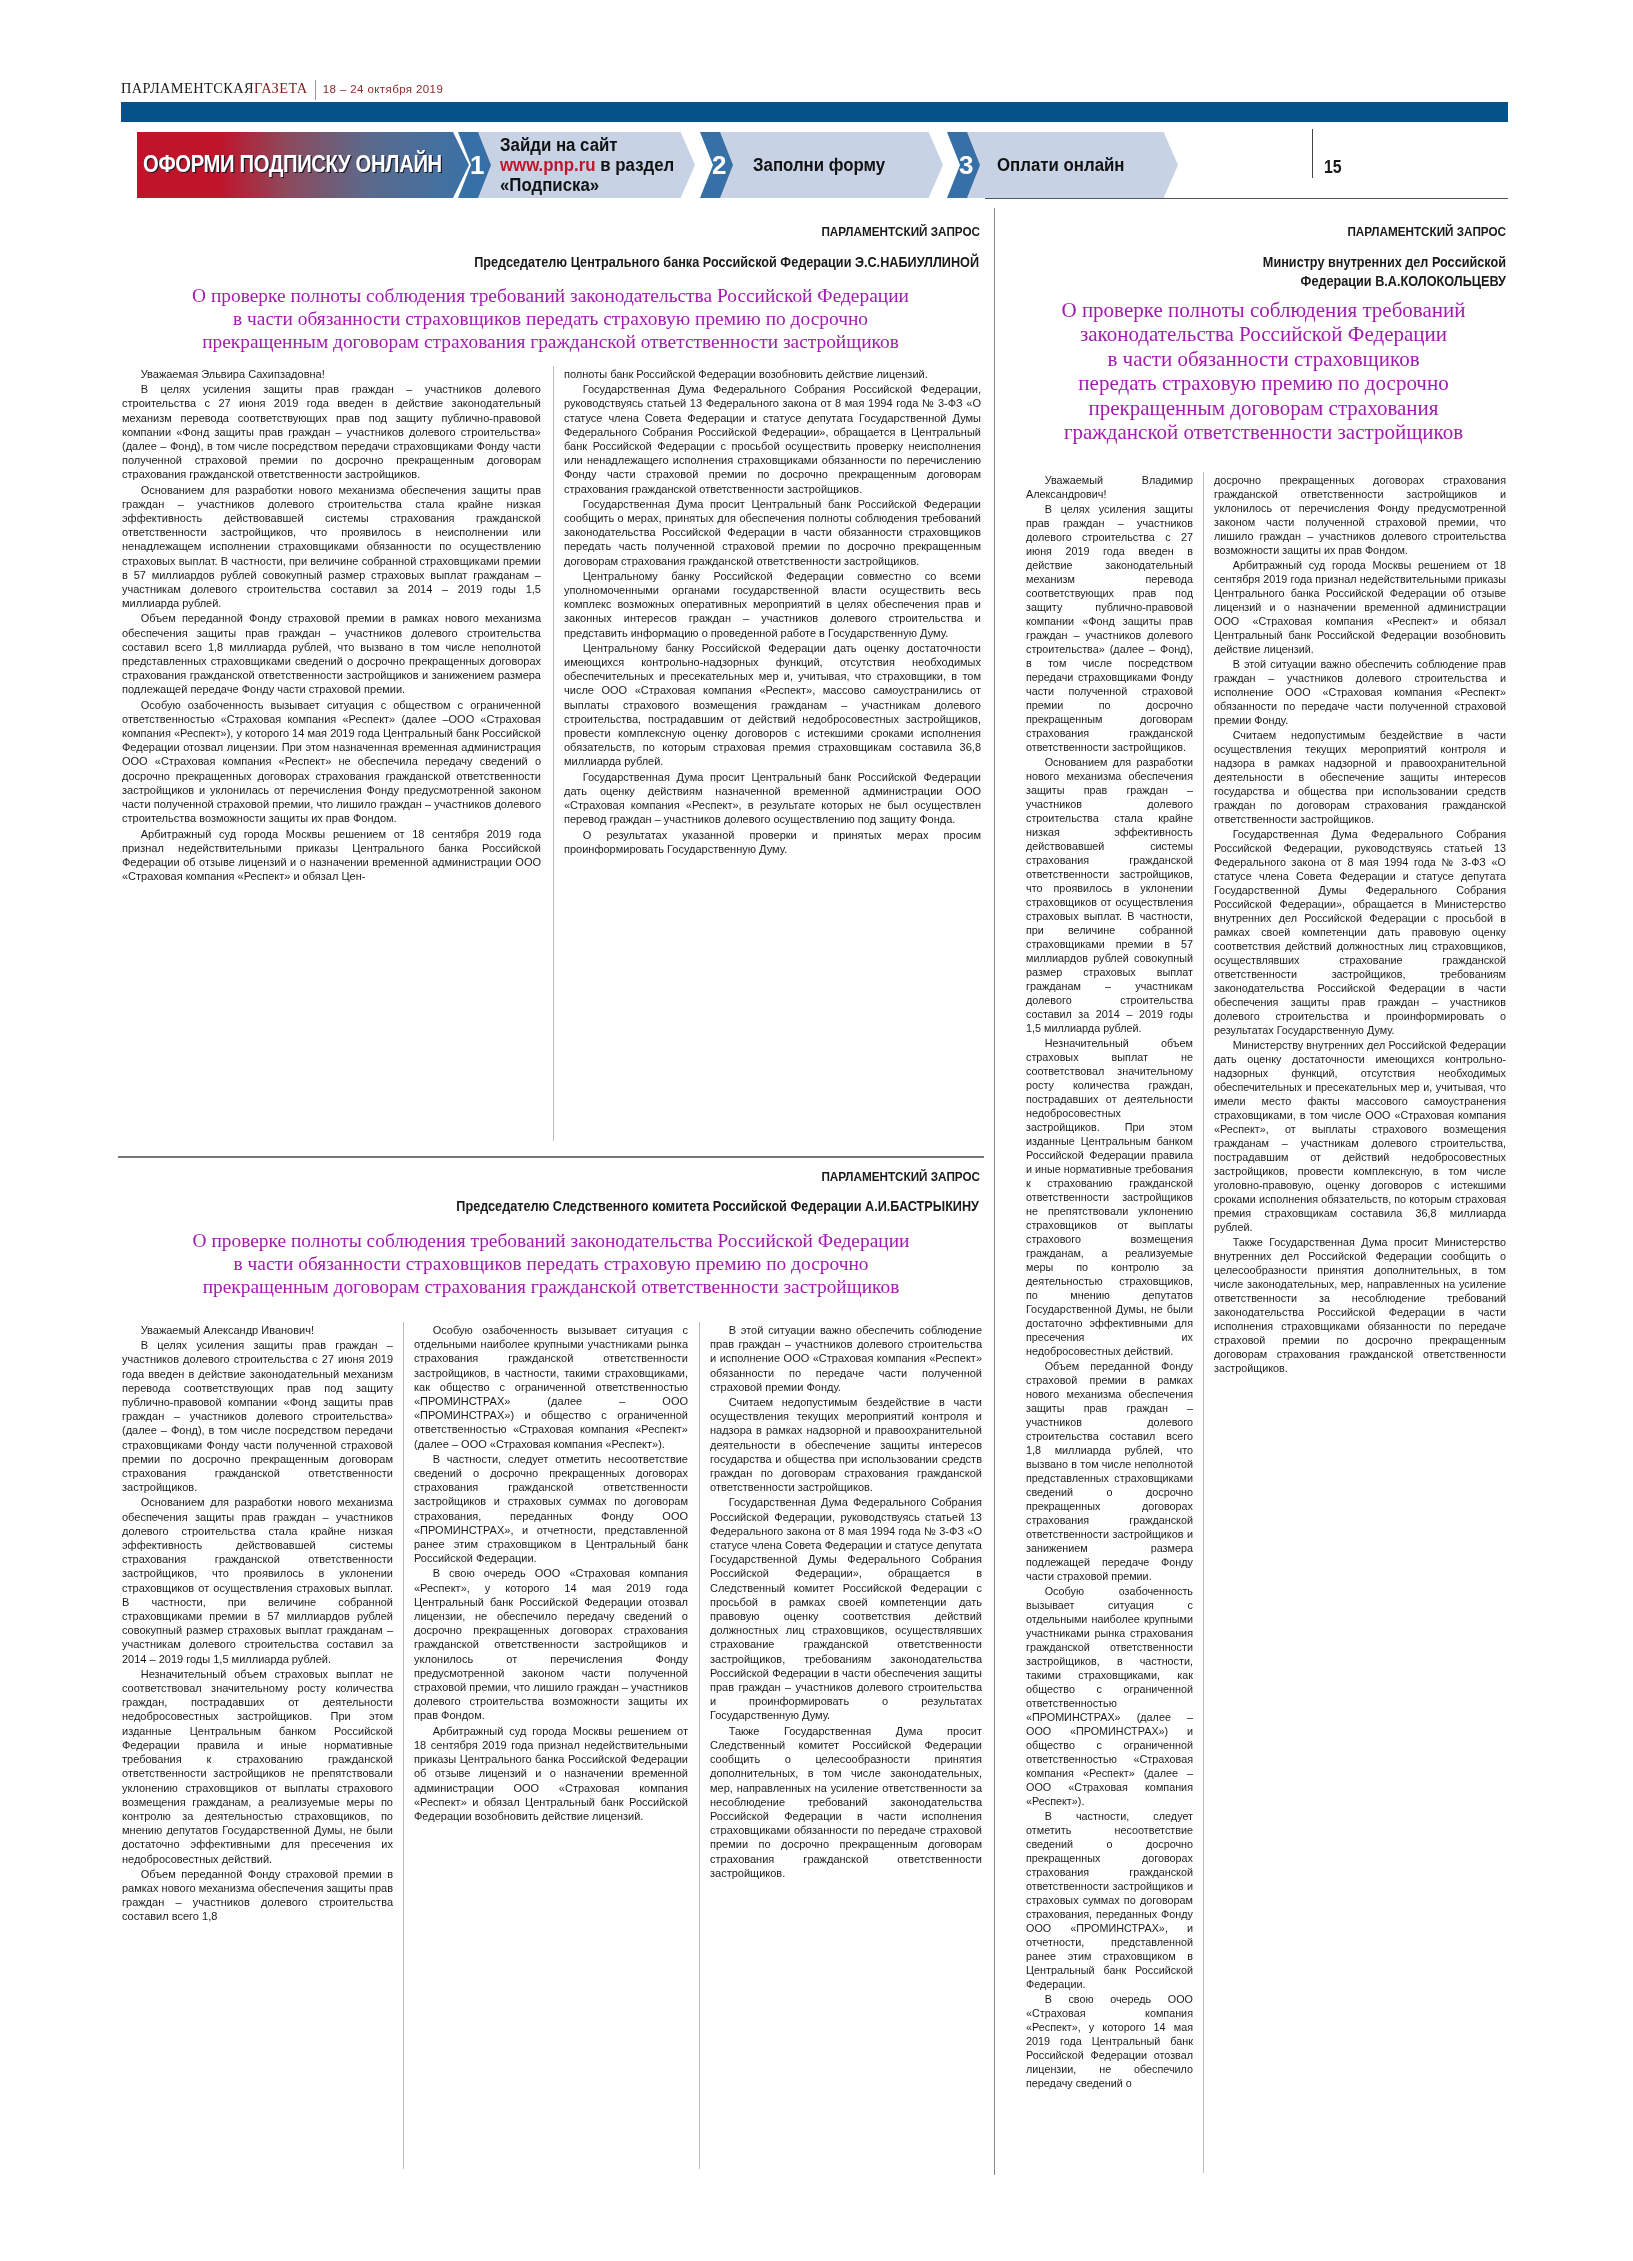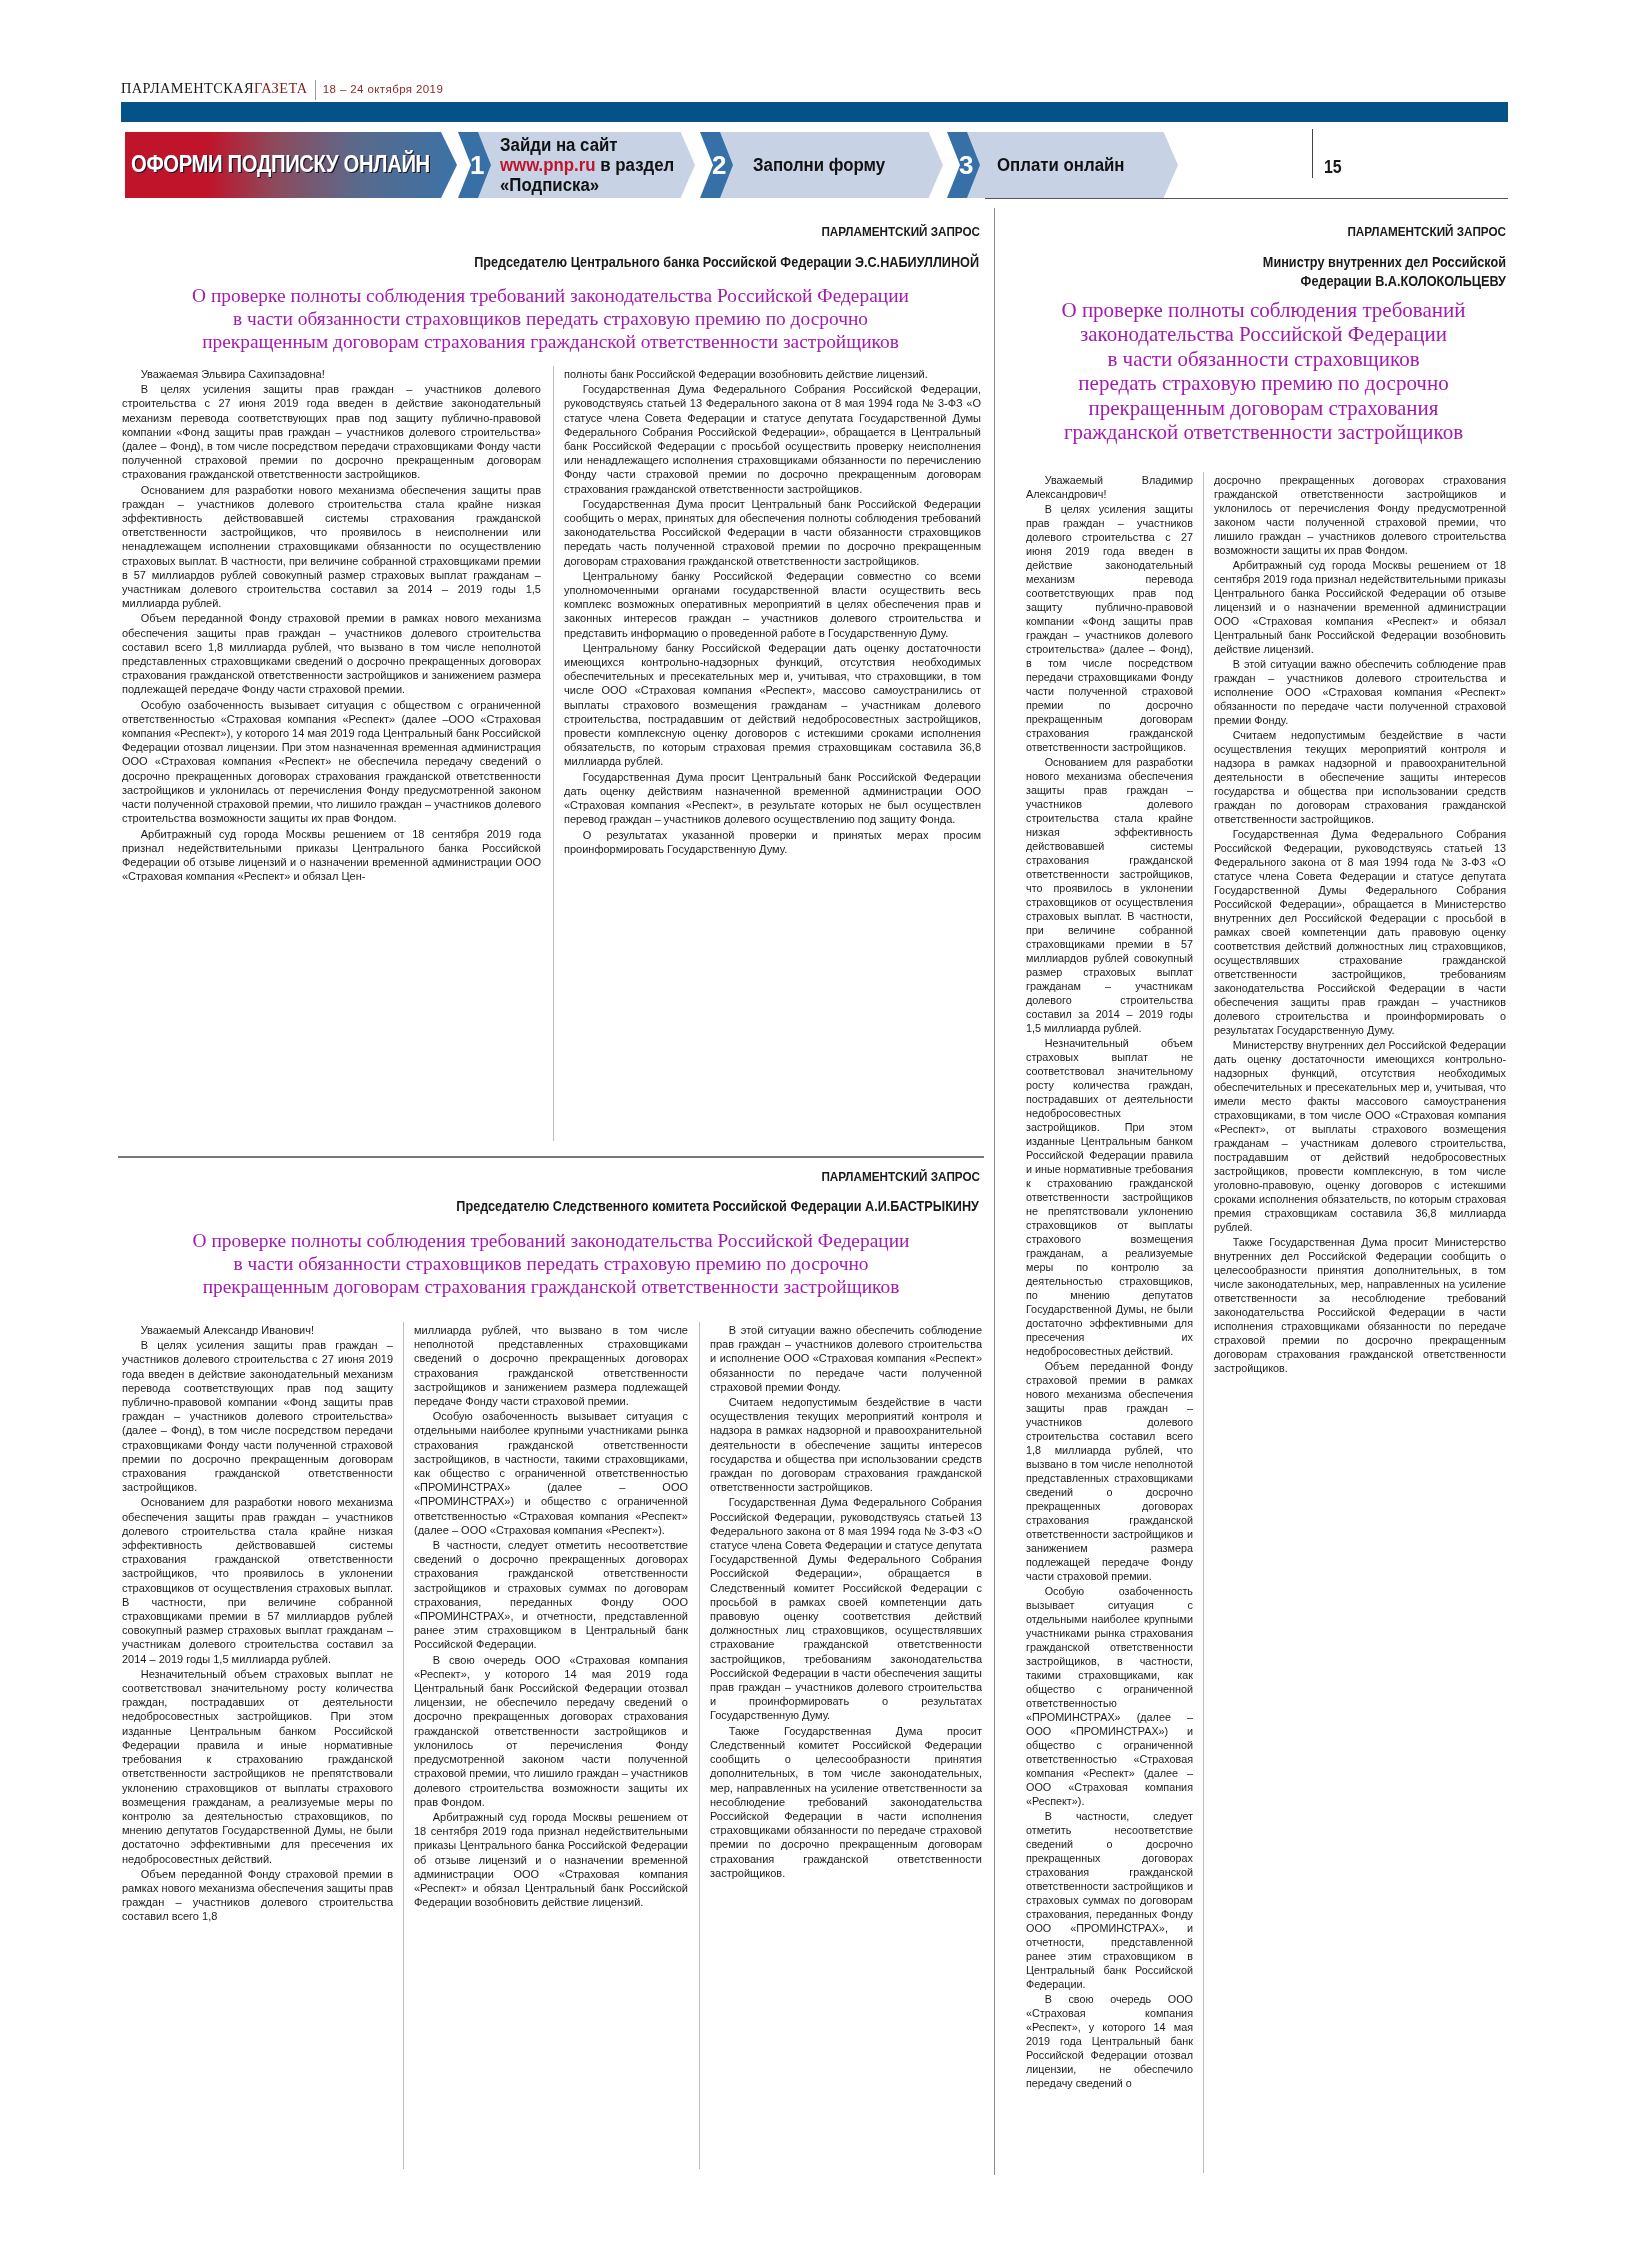--- a/index.html
+++ b/index.html
@@ -9,21 +9,21 @@
   
   .masthead { left: 121px; top: 80px; font-family: "Liberation Serif", serif; font-size: 14.4px; letter-spacing: 0.4px; }
   .masthead .brand { color: #1a1a1a; }
   .masthead .brand2 { color: #7f1d1d; }
   .masthead .sep { display: inline-block; width: 0.7px; height: 20px; background: #999; margin: 0 7.2px; vertical-align: middle; }
   .masthead .date { font-family: "Liberation Sans", sans-serif; font-size: 11.5px; color: #8a2a2a; }
   .blue-bar { left: 121px; top: 102px; width: 1387px; height: 20px; background: #03528a; }
 
   
   .banner { left: 121px; top: 132px; height: 66px; width: 1055px; }
-  .banner-main { position: absolute; left: 4px; top: 0; width: 332px; height: 84px;
+  .banner-main { position: absolute; left: 16px; top: 0; width: 332px; height: 84px;
     background: linear-gradient(90deg, #c0142b 0%, #c0142b 25%, #8d4a5c 45%, #5a6a8c 70%, #3b72a6 100%);
     clip-path: polygon(0 0, 316px 0, 332px 33px, 316px 66px, 0 66px); }
   .banner-main span { position: absolute; left: 5.7px; top: 18.7px; font-family: "Liberation Sans", sans-serif; font-weight: bold;
     font-size: 23px; color: #fff; letter-spacing: -0.4px; transform: scaleX(0.88); transform-origin: left; text-shadow: 1.4px 1.4px 0 #1a1a2a; white-space: nowrap; }
   .step-num { position: absolute; top: 0; height: 66px; width: 34px; background: #3670a6; color: #fff; font-weight: bold; font-size: 26px;
     clip-path: polygon(0 0, 21.5px 0, 34px 33px, 21.5px 66px, 0 66px, 13px 33px); display: flex; align-items: center; justify-content: center; }
   .step-num span { margin-left: 4.3px; }
   .step-box { position: absolute; top: 0; height: 66px; background: #c7d2e4;
     clip-path: polygon(0 0, calc(100% - 14.4px) 0, 100% 33px, calc(100% - 14.4px) 66px, 0 66px, 13px 33px); }
   .step-box .txt { position: absolute; left: 21.5px; top: 0; height: 66px; display: flex; flex-direction: column; justify-content: center;
@@ -125,21 +125,20 @@
 </div>
 <div class="abs col narrow" style="left:121px; top:1322px; width:273px;">
   <p>Уважаемый Александр Иванович!</p>
   <p>В целях усиления защиты прав граждан – участников долевого строительства с 27 июня 2019 года введен в действие законодательный механизм перевода соответствующих прав под защиту публично-правовой компании «Фонд защиты прав граждан – участников долевого строительства» (далее – Фонд), в том числе посредством передачи страховщиками Фонду части полученной страховой премии по досрочно прекращенным договорам страхования гражданской ответственности застройщиков.</p>
   <p>Основанием для разработки нового механизма обеспечения защиты прав граждан – участников долевого строительства стала крайне низкая эффективность действовавшей системы страхования гражданской ответственности застройщиков, что проявилось в уклонении страховщиков от осуществления страховых выплат. В частности, при величине собранной страховщиками премии в 57 миллиардов рублей совокупный размер страховых выплат гражданам – участникам долевого строительства составил за 2014 – 2019 годы 1,5 миллиарда рублей.</p>
   <p>Незначительный объем страховых выплат не соответствовал значительному росту количества граждан, пострадавших от деятельности недобросовестных застройщиков. При этом изданные Центральным банком Российской Федерации правила и иные нормативные требования к страхованию гражданской ответственности застройщиков не препятствовали уклонению страховщиков от выплаты страхового возмещения гражданам, а реализуемые меры по контролю за деятельностью страховщиков, по мнению депутатов Государственной Думы, не были достаточно эффективными для пресечения их недобросовестных действий.</p>
   <p>Объем переданной Фонду страховой премии в рамках нового механизма обеспечения защиты прав граждан – участников долевого строительства составил всего 1,8</p>
 </div>
 <div class="abs vrule" style="left:403px; top:1322px; height:847px;"></div>
 <div class="abs col narrow" style="left:413px; top:1322px; width:276px;">
-  <p style="text-indent:0">миллиарда рублей, что вызвано в том числе неполнотой представленных страховщиками сведений о досрочно прекращенных договорах страхования гражданской ответственности застройщиков и занижением размера подлежащей передаче Фонду части страховой премии.</p>
   <p>Особую озабоченность вызывает ситуация с отдельными наиболее крупными участниками рынка страхования гражданской ответственности застройщиков, в частности, такими страховщиками, как общество с ограниченной ответственностью «ПРОМИНСТРАХ» (далее – ООО «ПРОМИНСТРАХ») и общество с ограниченной ответственностью «Страховая компания «Респект» (далее – ООО «Страховая компания «Респект»).</p>
   <p>В частности, следует отметить несоответствие сведений о досрочно прекращенных договорах страхования гражданской ответственности застройщиков и страховых суммах по договорам страхования, переданных Фонду ООО «ПРОМИНСТРАХ», и отчетности, представленной ранее этим страховщиком в Центральный банк Российской Федерации.</p>
   <p>В свою очередь ООО «Страховая компания «Респект», у которого 14 мая 2019 года Центральный банк Российской Федерации отозвал лицензии, не обеспечило передачу сведений о досрочно прекращенных договорах страхования гражданской ответственности застройщиков и уклонилось от перечисления Фонду предусмотренной законом части полученной страховой премии, что лишило граждан – участников долевого строительства возможности защиты их прав Фондом.</p>
   <p>Арбитражный суд города Москвы решением от 18 сентября 2019 года признал недействительными приказы Центрального банка Российской Федерации об отзыве лицензий и о назначении временной администрации ООО «Страховая компания «Респект» и обязал Центральный банк Российской Федерации возобновить действие лицензий.</p>
 </div>
 <div class="abs vrule" style="left:699px; top:1322px; height:847px;"></div>
 <div class="abs col narrow" style="left:709px; top:1322px; width:274px;">
   <p>В этой ситуации важно обеспечить соблюдение прав граждан – участников долевого строительства и исполнение ООО «Страховая компания «Респект» обязанности по передаче части полученной страховой премии Фонду.</p>
   <p>Считаем недопустимым бездействие в части осуществления текущих мероприятий контроля и надзора в рамках надзорной и правоохранительной деятельности в обеспечение защиты интересов государства и общества при использовании средств граждан по договорам страхования гражданской ответственности застройщиков.</p>
   <p>Государственная Дума Федерального Собрания Российской Федерации, руководствуясь статьей 13 Федерального закона от 8 мая 1994 года № 3-ФЗ «О статусе члена Совета Федерации и статусе депутата Государственной Думы Федерального Собрания Российской Федерации», обращается в Следственный комитет Российской Федерации с просьбой в рамках своей компетенции дать правовую оценку соответствия действий должностных лиц страховщиков, осуществлявших страхование гражданской ответственности застройщиков, требованиям законодательства Российской Федерации в части обеспечения защиты прав граждан – участников долевого строительства и проинформировать о результатах Государственную Думу.</p>

